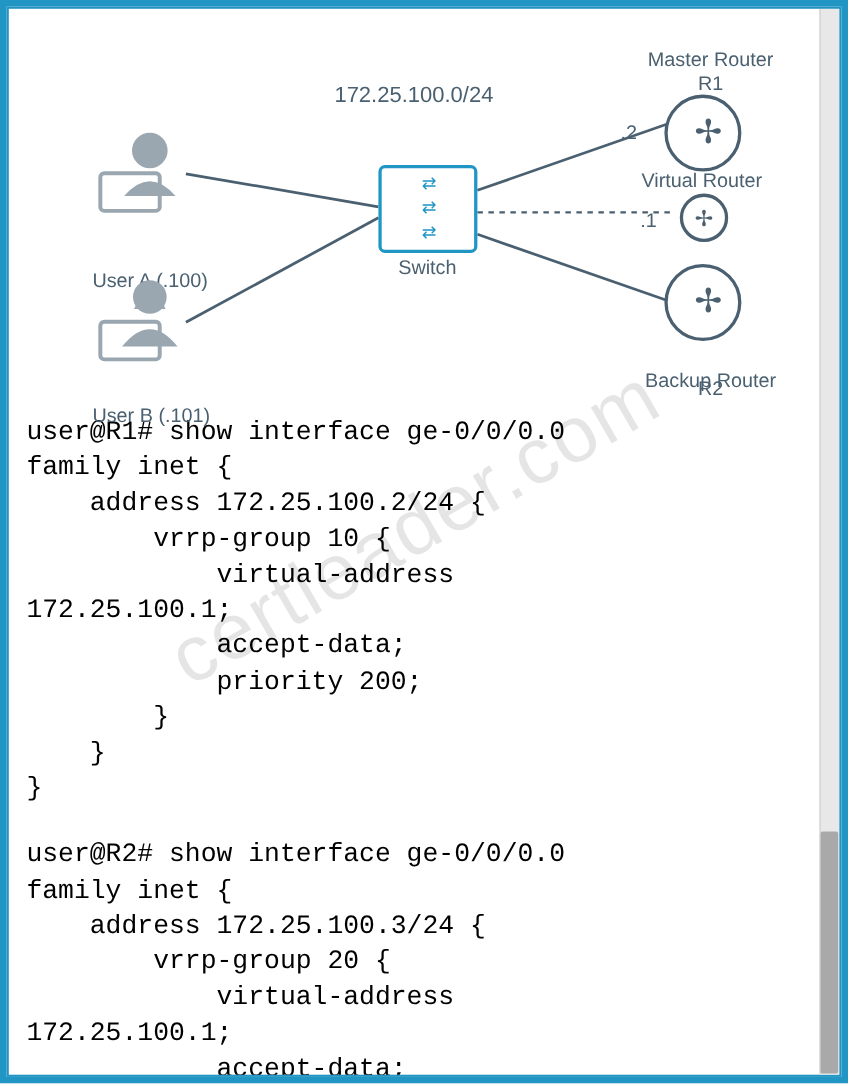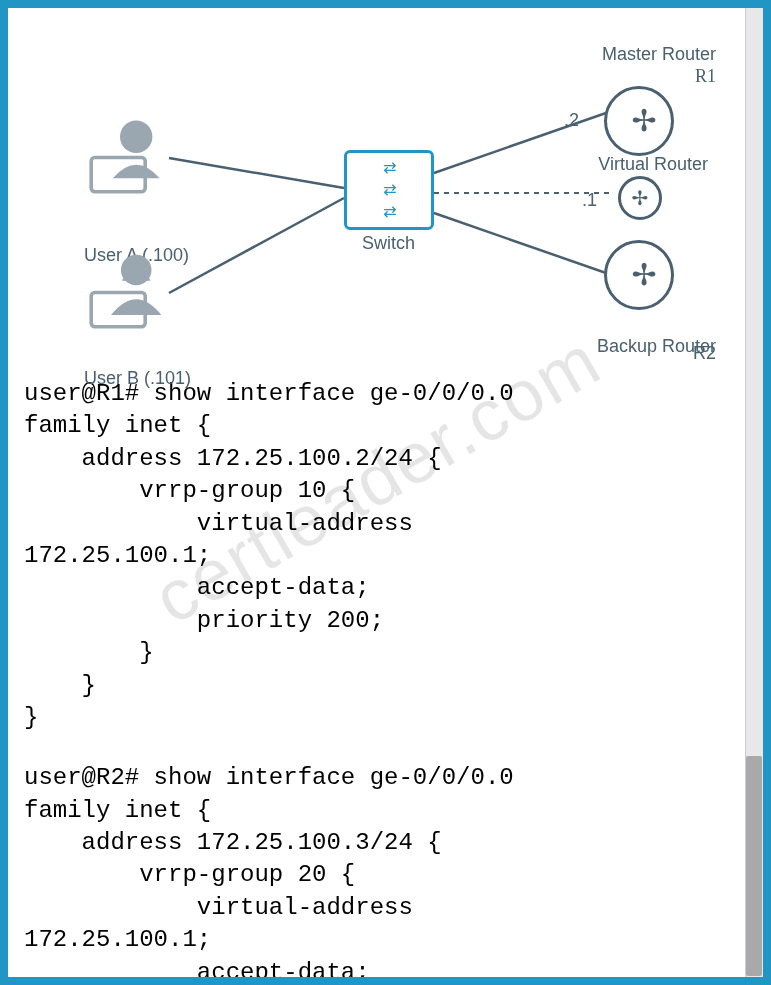--- a/index.html
+++ b/index.html
@@ -8,21 +8,21 @@
   .outer-frame { width: 771px; height: 985px; background: #2196c4; padding: 6px; position: relative; }
   .inner-frame { width: 100%; height: 100%; background: #fff; border: 2px solid #2196c4; position: relative; overflow: hidden; }
   .scroll-area { position: absolute; left: 0; top: 0; width: 738px; height: 100%; padding: 20px 16px 0 16px; }
   .scrollbar-track { position: absolute; right: 0; top: 0; width: 18px; height: 100%; background: #e8e8e8; border-left: 1px solid #ccc; }
   .scrollbar-thumb { position: absolute; right: 1px; top: 748px; width: 16px; height: 220px; background: #a9a9a9; border-radius: 2px; }
   
   .diagram { position: relative; width: 100%; height: 360px; }
   .net-label { position: absolute; left: 280px; top: 48px; font-size: 20px; color: #4a6070; }
   .user-label { position: absolute; font-size: 18px; color: #4a6070; margin-top: 42px; }
   .switch-label { position: absolute; left: 338px; top: 205px; font-size: 18px; color: #4a6070; }
-  .router-caption { position: absolute; font-size: 18px; color: #4a6070; text-align: right; }
+  .router-caption { position: absolute; font-size: 18px; color: #4a6070; text-align: center; }
   .link-label { position: absolute; font-size: 18px; color: #4a6070; }
   .user-icon { position: absolute; width: 90px; height: 90px; }
   .user-icon svg { width: 100%; height: 100%; }
   .switch-box { position: absolute; left: 320px; top: 122px; width: 90px; height: 80px; border: 3px solid #2196c4; border-radius: 6px; background: #fff; display: flex; flex-direction: column; justify-content: center; align-items: center; gap: 6px; }
   .arrow-row { font-size: 16px; color: #2196c4; line-height: 1; letter-spacing: -2px; }
   .router-circle { position: absolute; width: 70px; height: 70px; border: 3px solid #4a6070; border-radius: 50%; background: #fff; display: flex; align-items: center; justify-content: center; }
   .router-small { width: 44px; height: 44px; }
   .router-arrows { font-size: 30px; color: #4a6070; line-height: 0; letter-spacing: -10px; }
   .router-small .router-arrows-s { font-size: 20px; color: #4a6070; }
   
@@ -40,20 +40,21 @@
       <div class="diagram">
 
         <svg class="lines" width="720" height="360">
           <line x1="145" y1="130" x2="320" y2="160" stroke="#4a6070" stroke-width="2.5"></line>
           <line x1="145" y1="265" x2="320" y2="170" stroke="#4a6070" stroke-width="2.5"></line>
           <line x1="410" y1="145" x2="582" y2="85" stroke="#4a6070" stroke-width="2.5"></line>
           <line x1="410" y1="165" x2="586" y2="165" stroke="#4a6070" stroke-width="2" stroke-dasharray="5,5"></line>
           <line x1="410" y1="185" x2="582" y2="245" stroke="#4a6070" stroke-width="2.5"></line>
         </svg>
 
+        <span class="net-label">172.25.100.0/24</span>
 
         <div class="user-icon" style="left:60px; top:80px;">
           <svg viewBox="0 0 100 100">
             <rect x="8" y="55" width="60" height="38" rx="4" fill="none" stroke="#9aa7b0" stroke-width="4"></rect>
             <circle cx="58" cy="32" r="18" fill="#9aa7b0"></circle>
             <path d="M32 78 Q58 48 84 78 Z" fill="#9aa7b0"></path>
           </svg>
         </div>
         <span class="user-label" style="left:60px; top:175px;">User A (.100)</span>
 
@@ -71,21 +72,21 @@
           <span class="arrow-row">⇄</span>
           <span class="arrow-row">⇄</span>
           <span class="arrow-row">⇄</span>
         </div>
         <span class="switch-label">Switch</span>
 
         <span class="link-label" style="left:540px; top:82px;">.2</span>
         <span class="link-label" style="left:558px; top:162px;">.1</span>
 
         <div class="router-caption" style="left:552px; top:16px; width:140px;">Master Router</div>
-        <div class="router-caption" style="left:552px; top:38px; width:140px;font-family:Liberation Serif, serif;">R1</div>
+        <div class="router-caption" style="left:552px; top:38px; width:140px;">R1</div>
         <div class="router-circle" style="left:580px; top:58px;">
           <span class="router-arrows">✢</span>
         </div>
 
         <div class="router-caption" style="left:544px; top:126px; width:140px;">Virtual Router</div>
         <div class="router-circle router-small" style="left:594px; top:148px;">
           <span class="router-arrows-s">✢</span>
         </div>
 
         <div class="router-circle" style="left:580px; top:212px;">

